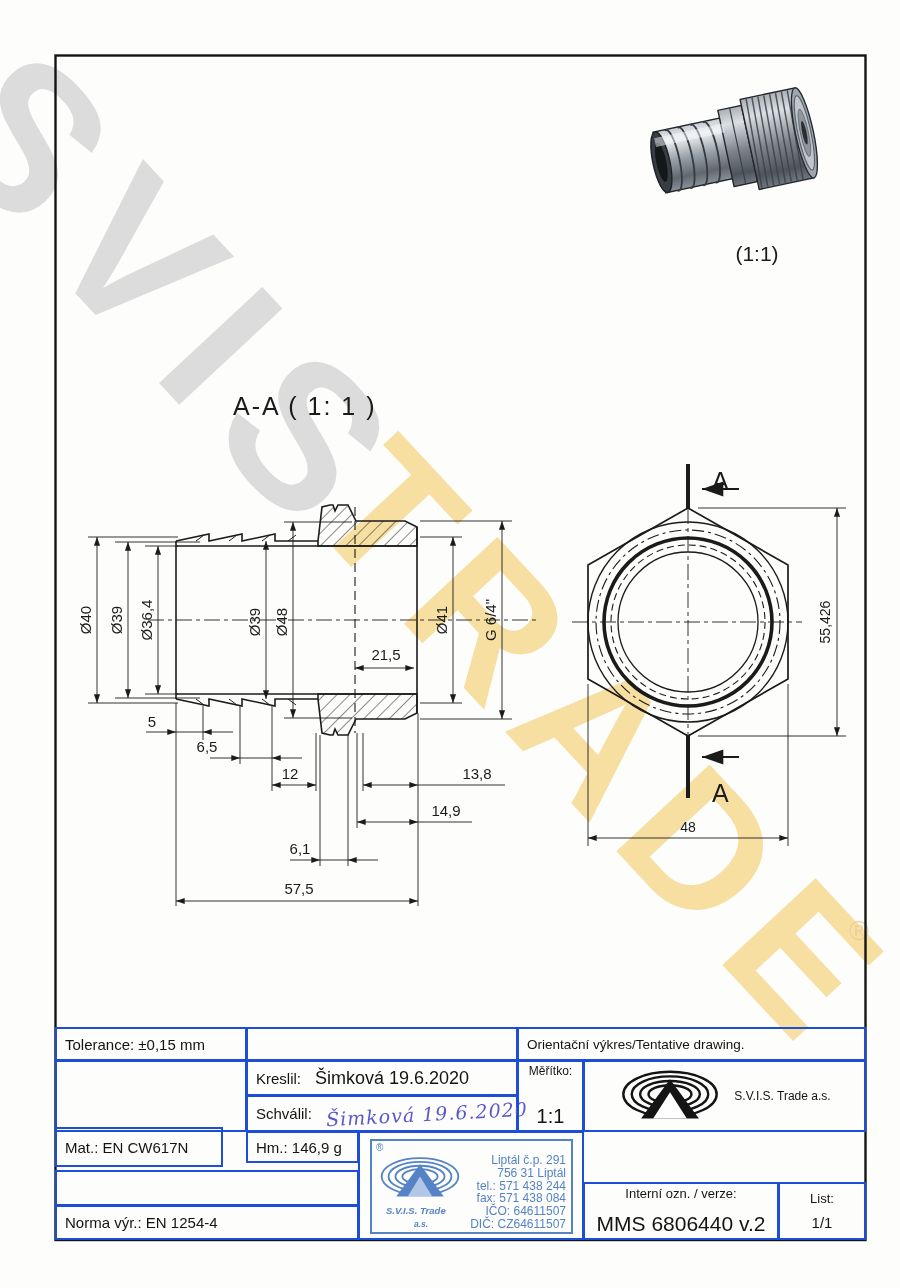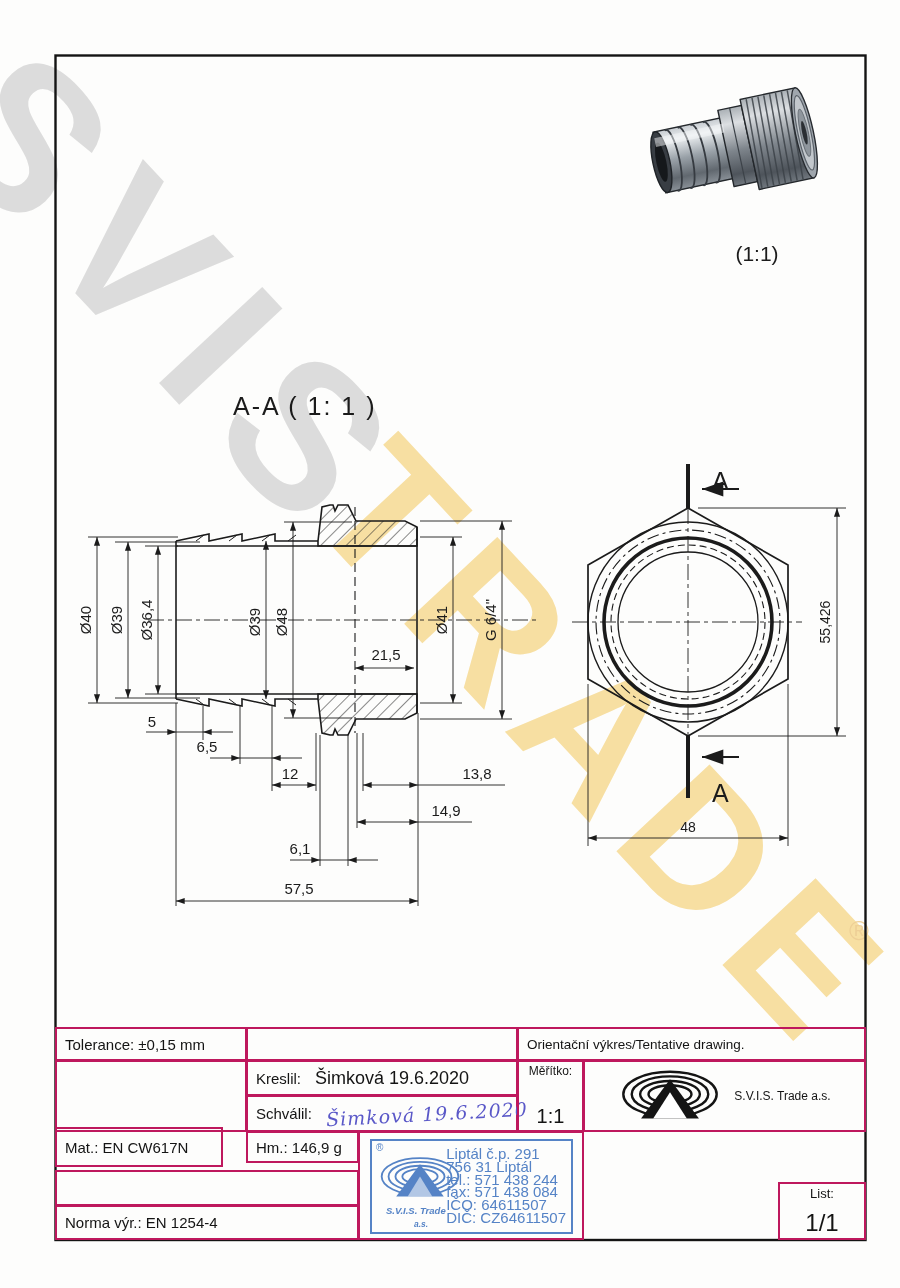--- a/index.html
+++ b/index.html
@@ -10,31 +10,31 @@
       font-family:"Liberation Sans",sans-serif;z-index:0;pointer-events:none;}
   .wm-svis{left:66px;top:6px;font-size:205px;letter-spacing:26px;color:#c9c9c9;opacity:.62;transform:rotate(47deg);}
   .wm-trade{left:428px;top:400px;font-size:185px;letter-spacing:22px;color:#f5d584;opacity:.75;transform:rotate(47deg);}
   .wm-reg{position:absolute;left:849px;top:916px;font-size:27px;color:#eecf96;opacity:.95;z-index:0;}
   
   .draw{position:absolute;left:0;top:0;z-index:1;}
   
   .photo-caption{position:absolute;left:722px;top:242px;width:70px;text-align:center;
       font-size:21px;color:#1c1c1c;z-index:2;}
   
-  .tb{position:absolute;border:2px solid #be185d;box-sizing:border-box;display:flex;
+  .tb{position:absolute;border:2px solid #1d4ed8;box-sizing:border-box;display:flex;
       align-items:center;padding:0 8px;font-size:15px;color:#141414;z-index:2;background:transparent;}
   .tb .lbl{margin-right:14px;}
   .tb-col{flex-direction:column;justify-content:center;align-items:center;padding:2px 4px;gap:8px;}
   .small{font-size:12px;}
   .big{font-size:20px;}
   .sig{font-family:"DejaVu Serif",serif;font-style:italic;font-size:19px;color:#5a58c8;
        transform:rotate(-3deg);letter-spacing:1px;}
   .stamp{position:absolute;left:10px;top:6px;width:203px;height:95px;border:2px solid #5583c6;
        box-sizing:border-box;color:#5583c6;}
-  .stamp .addr{position:absolute;right:5px;top:7px;text-align:left;font-size:15px;line-height:12.8px;}
+  .stamp .addr{position:absolute;right:5px;top:13px;text-align:right;font-size:12px;line-height:12.8px;}
   .stamp .reg{position:absolute;left:4px;top:1px;font-size:10px;}
   .stamp .co1{position:absolute;left:14px;top:64px;font-size:9.5px;font-weight:bold;font-style:italic;}
   .stamp .co2{position:absolute;left:42px;top:78px;font-size:8.5px;font-weight:bold;font-style:italic;}
   .nowrap{white-space:nowrap;}
 </style>
 </head>
 <body>
 
 <div class="page">
 
@@ -306,18 +306,22 @@
         <div>Liptál č.p. 291</div>
         <div>756 31 Liptál</div>
         <div>tel.: 571 438 244</div>
         <div>fax: 571 438 084</div>
         <div>IČO: 64611507</div>
         <div>DIČ: CZ64611507</div>
       </div>
     </div>
   </div>
 
+  <div class="tb tb-col" style="left:583px;top:1182px;width:196px;height:58px;">
+    <span style="font-size:13px;">Interní ozn. / verze:</span>
+    <span class="nowrap" style="font-size:21px;margin-top:3px;">MMS 6806440 v.2</span>
+  </div>
   <div class="tb tb-col" style="left:778px;top:1182px;width:88px;height:58px;">
     <span style="font-size:13px;">List:</span>
-    <span style="font-size:24px;margin-top:0;">1/1</span>
+    <span style="font-size:15px;margin-top:0;">1/1</span>
   </div>
 
 </div>
 
 </body></html>

